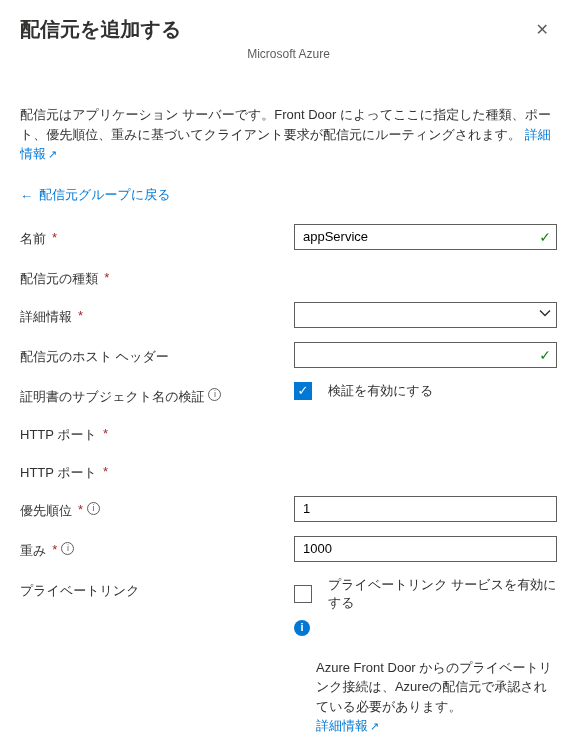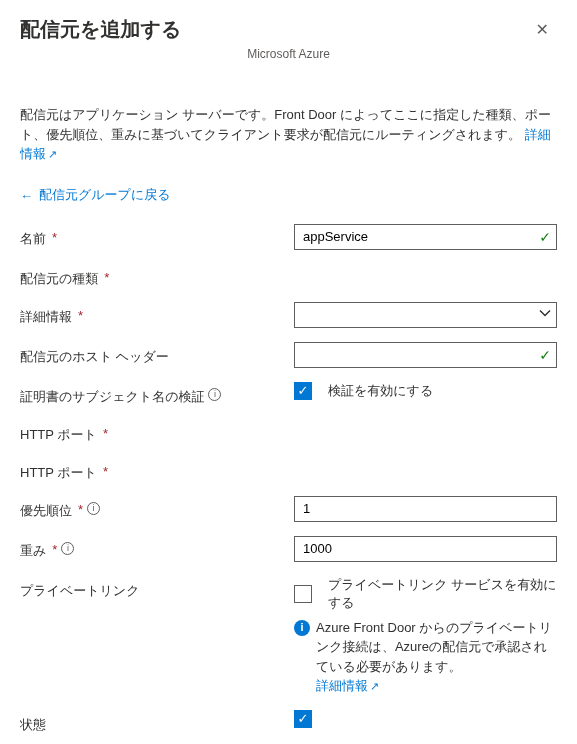--- a/index.html
+++ b/index.html
@@ -33,21 +33,21 @@
 .field-wrap .right-icon { position: absolute; right: 6px; top: 50%; transform: translateY(-50%); pointer-events: none; }
 .purple { border-color: #881798; }
 .chevron { width: 12px; height: 12px; }
 .checkmark { color: #107c10; font-size: 14px; }
 .cb-row { display: flex; align-items: center; gap: 16px; }
 .cb { width: 18px; height: 18px; border: 1px solid #605e5c; display: inline-flex; align-items: center; justify-content: center; cursor: pointer; flex-shrink: 0; }
 .cb.checked { background: #0078d4; border-color: #0078d4; color: #fff; }
 .cb.checked::after { content: "✓"; font-size: 13px; line-height: 1; }
 .info-blue { display: inline-flex; width: 16px; height: 16px; border-radius: 50%; background: #0078d4; color: #fff; align-items: center; justify-content: center; font-size: 11px; font-weight: bold; flex-shrink: 0; margin-top: 2px; }
 .note { display: flex; gap: 6px; margin-top: 6px; font-size: 13px; line-height: 1.5; }
-.note .txt { flex: 1; }
+.note .txt { flex: 1; margin-top: 40px; }
 </style>
 </head>
 <body>
 
 
 
 <div class="header">
   <h1>配信元を追加する</h1>
   <div class="close-x">✕</div>
 </div>

